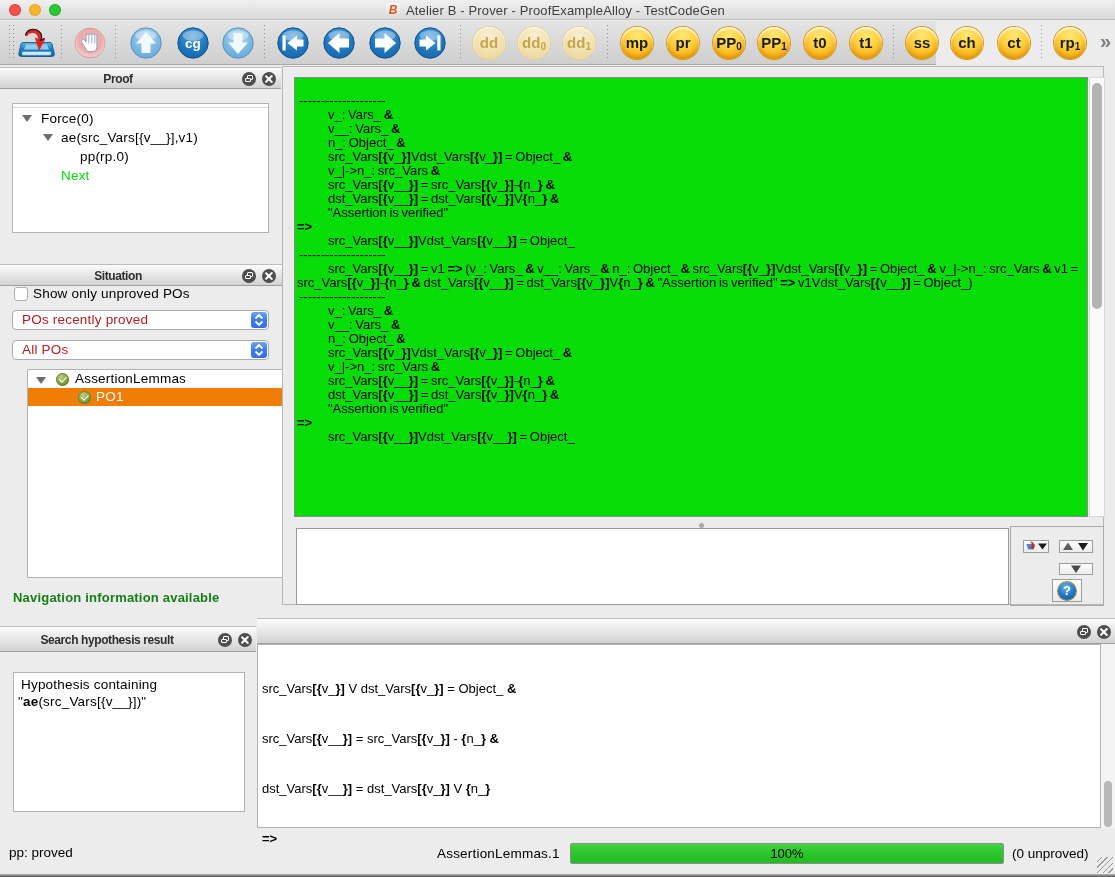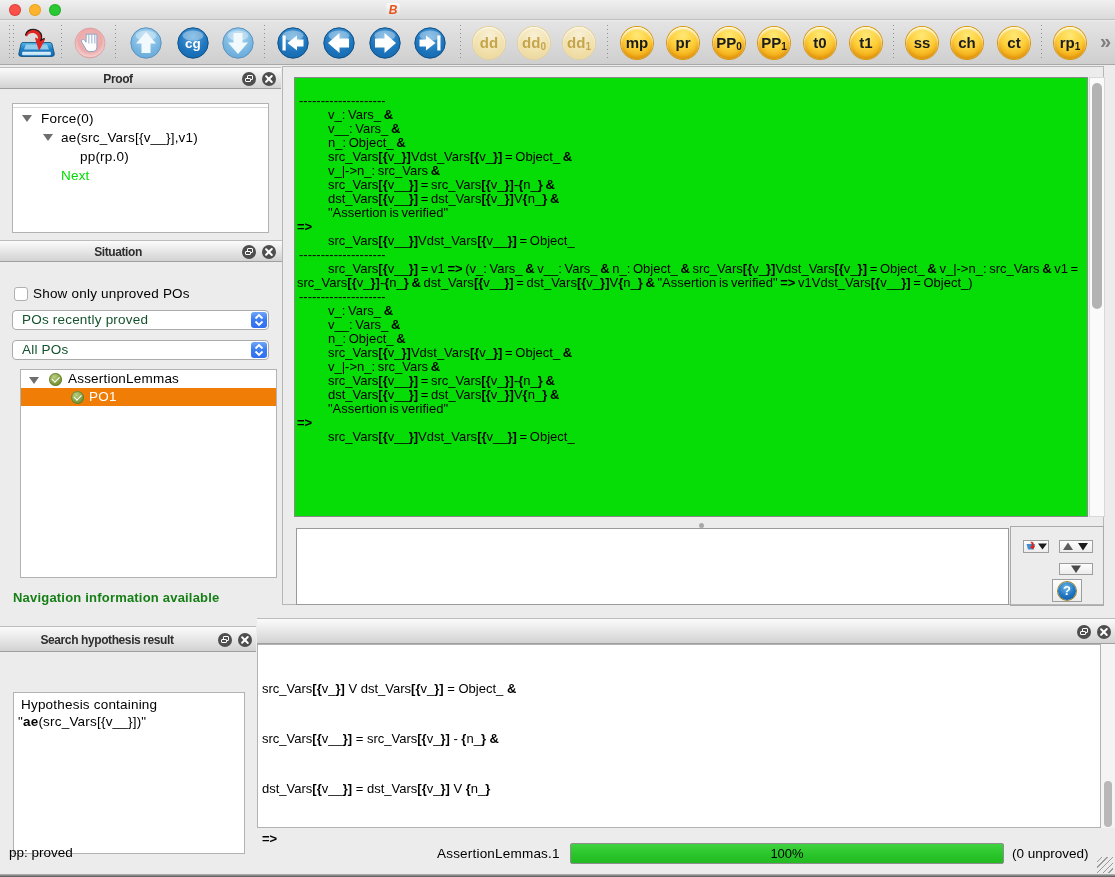--- a/index.html
+++ b/index.html
@@ -6,21 +6,21 @@
 body { position:relative; background:#ececec; }
 .abs { position:absolute; }
 
 #titlebar { position:absolute; left:0; top:0; width:1115px; height:20px;
   background:linear-gradient(#f0f0f0,#dadada); border-bottom:1px solid #c0c0c0; }
 .tl { position:absolute; top:4px; width:12px; height:12px; border-radius:50%; }
 #title { position:absolute; top:3px; left:406px; font-size:13px; letter-spacing:0.15px; color:#3f3f3f; }
 #appicon { position:absolute; left:386px; top:3px; width:14px; height:14px; border-radius:3px;
   background:linear-gradient(#fbfbfb,#dcdcdc); color:#e8541c; font-weight:bold; font-size:12px; text-align:center; line-height:14px; font-style:italic; }
 
-#toolbar { position:absolute; left:0; top:21px; width:1115px; height:44px;
+#toolbar { position:absolute; left:0; top:21px; width:936px; height:44px;
   background:linear-gradient(#e4e4e4,#cfcfcf); border-bottom:1px solid #a8a8a8; }
 .sep { position:absolute; top:4px; height:36px; width:1px;
   background-image:repeating-linear-gradient(to bottom,#8f8f8f 0 1px,transparent 1px 4px); }
 .ticon { position:absolute; }
 .gc { position:absolute; width:32px; height:32px; border-radius:50%;
   background:radial-gradient(circle at 50% 26%, #ffe876 0%, #fdcf3a 45%, #f1a713 78%, #e89a0c 100%);
   box-shadow: inset 0 2px 2px rgba(255,255,255,.85), inset 0 -2px 3px rgba(190,110,0,.35), 0 0 0 1px #d9980f;
   color:#1c1c1c; font-weight:bold; font-size:15px; text-align:center; line-height:31px; }
 .gc .sub { font-size:10px; vertical-align:-2px; }
 .gdis { background:radial-gradient(circle at 50% 26%, #f8f0d5 0%, #f3e3b1 50%, #ead295 100%);
@@ -36,21 +36,21 @@
 .pbtn .x2 { transform:rotate(-45deg); }
 .pbtn .f1 { position:absolute; left:5.2px; top:3.4px; width:5.6px; height:4.6px; border:1.2px solid #fff; background:transparent; border-radius:1px; }
 .pbtn .f2 { position:absolute; left:3.0px; top:5.8px; width:5.6px; height:4.6px; border:1.2px solid #fff; background:#4e4e4e; border-radius:1px; }
 
 .whitebox { position:absolute; background:#fff; border:1px solid #b2b2b2; }
 .trow { position:absolute; font-size:13.5px; letter-spacing:0.2px; color:#000; white-space:pre; }
 .tri { position:absolute; width:0; height:0; border-left:5px solid transparent; border-right:5px solid transparent; border-top:7px solid #6e6e6e; }
 
 #cb { position:absolute; left:14px; top:287px; width:14px; height:14px; background:#fff; border:1px solid #b0b0b0; border-radius:3px; }
 .combo { position:absolute; left:12px; width:257px; height:20px; background:#fff; border:1px solid #ababab; border-radius:4px;
-  font-size:13.5px; letter-spacing:0.2px; color:#14532d; line-height:18px; padding-left:9px; }
+  font-size:13.5px; letter-spacing:0.2px; color:#b91c1c; line-height:18px; padding-left:9px; }
 .combocap { position:absolute; right:1px; top:1px; width:16px; height:16px; border-radius:3px;
   background:linear-gradient(#70a6f8,#3d7ef3 45%,#2f6ff0); }
 .combocap svg { position:absolute; left:2px; top:1px; }
 
 .checkicon { position:absolute; width:13px; height:13px; border-radius:50%;
   background:radial-gradient(circle at 40% 30%, #b9cf7e, #7d9b3a 60%, #5d7c26); box-shadow:inset 0 0 0 1px rgba(90,110,40,.6); }
 .checkicon:after { content:""; position:absolute; left:3px; top:3.2px; width:6px; height:3.5px;
   border-left:1.8px solid #fff; border-bottom:1.8px solid #fff; transform:rotate(-45deg); }
 
 #rightpanel { position:absolute; left:282px; top:66px; width:822px; height:539px;
@@ -90,20 +90,21 @@
 
 .greentext { color:#157f15; font-weight:bold; font-size:13px; letter-spacing:0.2px; }
 </style></head>
 <body>
 
 <div id="titlebar">
   <div class="tl" style="left:9px; background:#fb514b; box-shadow:inset 0 0 0 1px rgba(180,40,30,.4)"></div>
   <div class="tl" style="left:29px; background:#fdb32e; box-shadow:inset 0 0 0 1px rgba(200,140,20,.4)"></div>
   <div class="tl" style="left:49px; background:#2ac833; box-shadow:inset 0 0 0 1px rgba(30,140,40,.4)"></div>
   <div id="appicon">B</div>
+  <div id="title">Atelier B - Prover - ProofExampleAlloy - TestCodeGen</div>
 </div>
 
 <div id="toolbar">
 <div class="sep" style="left:9px"></div>
 <div class="sep" style="left:13px"></div>
 <div class="sep" style="left:61px"></div>
 <div class="sep" style="left:115px"></div>
 <div class="sep" style="left:264px"></div>
 <div class="sep" style="left:460px"></div>
 <div class="sep" style="left:607px"></div>
@@ -269,21 +270,21 @@
 <div class="whitebox" style="left:12px;top:103px;width:257px;height:130px">
   <div style="position:absolute;left:0;top:3px;width:100%;height:1px;background:#d8d8d8"></div>
   <div class="tri" style="left:9px;top:11px"></div>
   <div class="trow" style="left:28px;top:7px">Force(0)</div>
   <div class="tri" style="left:30px;top:30px"></div>
   <div class="trow" style="left:48px;top:26px">ae(src_Vars[{v__}],v1)</div>
   <div class="trow" style="left:67px;top:45px">pp(rp.0)</div>
   <div class="trow" style="left:48px;top:64px;color:#00dc00">Next</div>
 </div>
 
-<div class="phead" style="left:0;top:240px;width:329px;height:22px">
+<div class="phead" style="left:0;top:264px;width:329px;height:22px">
   <div class="ptitle" style="top:4px;width:236px">Situation</div>
   <div class="pbtn" style="left:242px;top:4px">
       <span class="f1"></span>
       <span class="f2"></span>
     </div>
   <div class="pbtn" style="left:262px;top:4px">
       <span class="x1"></span>
       <span class="x2"></span>
     </div>
 </div>
@@ -294,21 +295,21 @@
         <path d="M2.5 5.5 L6 2 L9.5 5.5" stroke="#fff" stroke-width="1.8" fill="none"></path>
         <path d="M2.5 8.5 L6 12 L9.5 8.5" stroke="#fff" stroke-width="1.8" fill="none"></path>
       </svg>
     </span></div>
 <div class="combo" style="top:340px">All POs<span class="combocap">
       <svg width="12" height="14" viewBox="0 0 12 14">
         <path d="M2.5 5.5 L6 2 L9.5 5.5" stroke="#fff" stroke-width="1.8" fill="none"></path>
         <path d="M2.5 8.5 L6 12 L9.5 8.5" stroke="#fff" stroke-width="1.8" fill="none"></path>
       </svg>
     </span></div>
-<div class="whitebox" style="left:20px;top:369px;width:257px;height:209px">
+<div class="whitebox" style="left:27px;top:369px;width:257px;height:209px">
   <div class="tri" style="left:8px;top:7px"></div>
   <div class="checkicon" style="left:28px;top:3px"></div>
   <div class="trow" style="left:47px;top:1px">AssertionLemmas</div>
   <div style="position:absolute;left:0px;top:18px;width:255px;height:18px;background:#f07d05"></div>
   <div class="checkicon" style="left:50px;top:21px"></div>
   <div class="trow" style="left:68px;top:19px;color:#fff">PO1</div>
 </div>
 <div class="greentext" style="position:absolute;left:13px;top:590px">Navigation information available</div>
 
 <div id="rightpanel">
@@ -367,21 +368,21 @@
   <div class="ptitle" style="top:6px;width:214px">Search hypothesis result</div>
   <div class="pbtn" style="left:218px;top:6px">
       <span class="f1"></span>
       <span class="f2"></span>
     </div>
   <div class="pbtn" style="left:238px;top:6px">
       <span class="x1"></span>
       <span class="x2"></span>
     </div>
 </div>
-<div class="whitebox" style="left:13px;top:692px;width:232px;height:162px">
+<div class="whitebox" style="left:13px;top:672px;width:232px;height:140px">
   <div class="trow" style="left:7px;top:4px">Hypothesis containing</div>
   <div class="trow" style="left:4px;top:21px">"<b>ae</b>(src_Vars[{v__}])"</div>
 </div>
 
 <div class="phead" id="pohead">
   <div class="pbtn" style="left:820px;top:6px">
       <span class="f1"></span>
       <span class="f2"></span>
     </div>
   <div class="pbtn" style="left:840px;top:6px">

